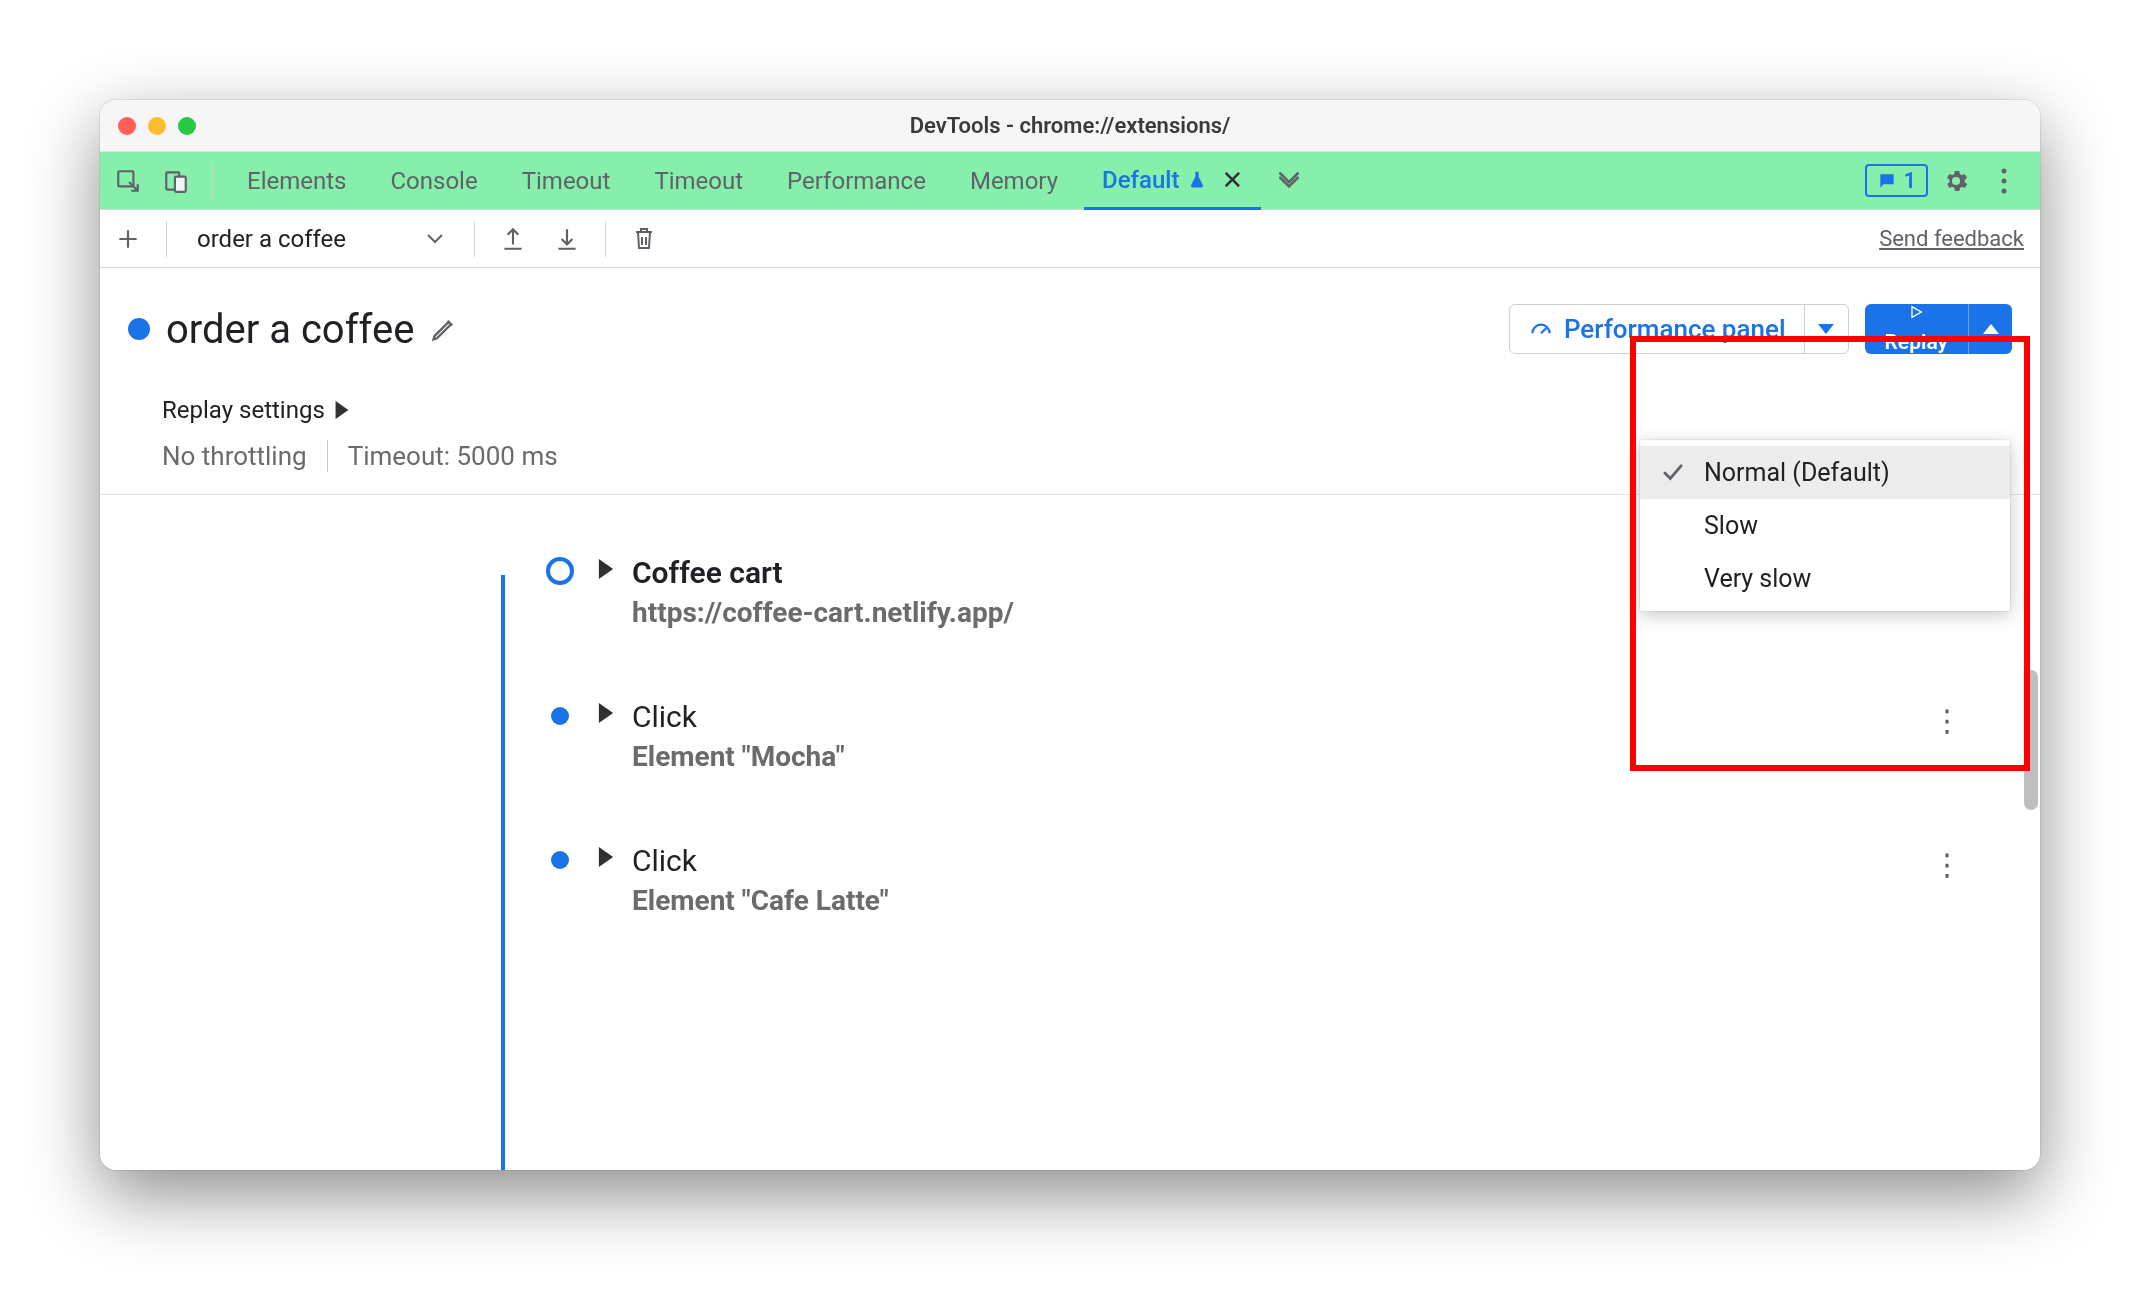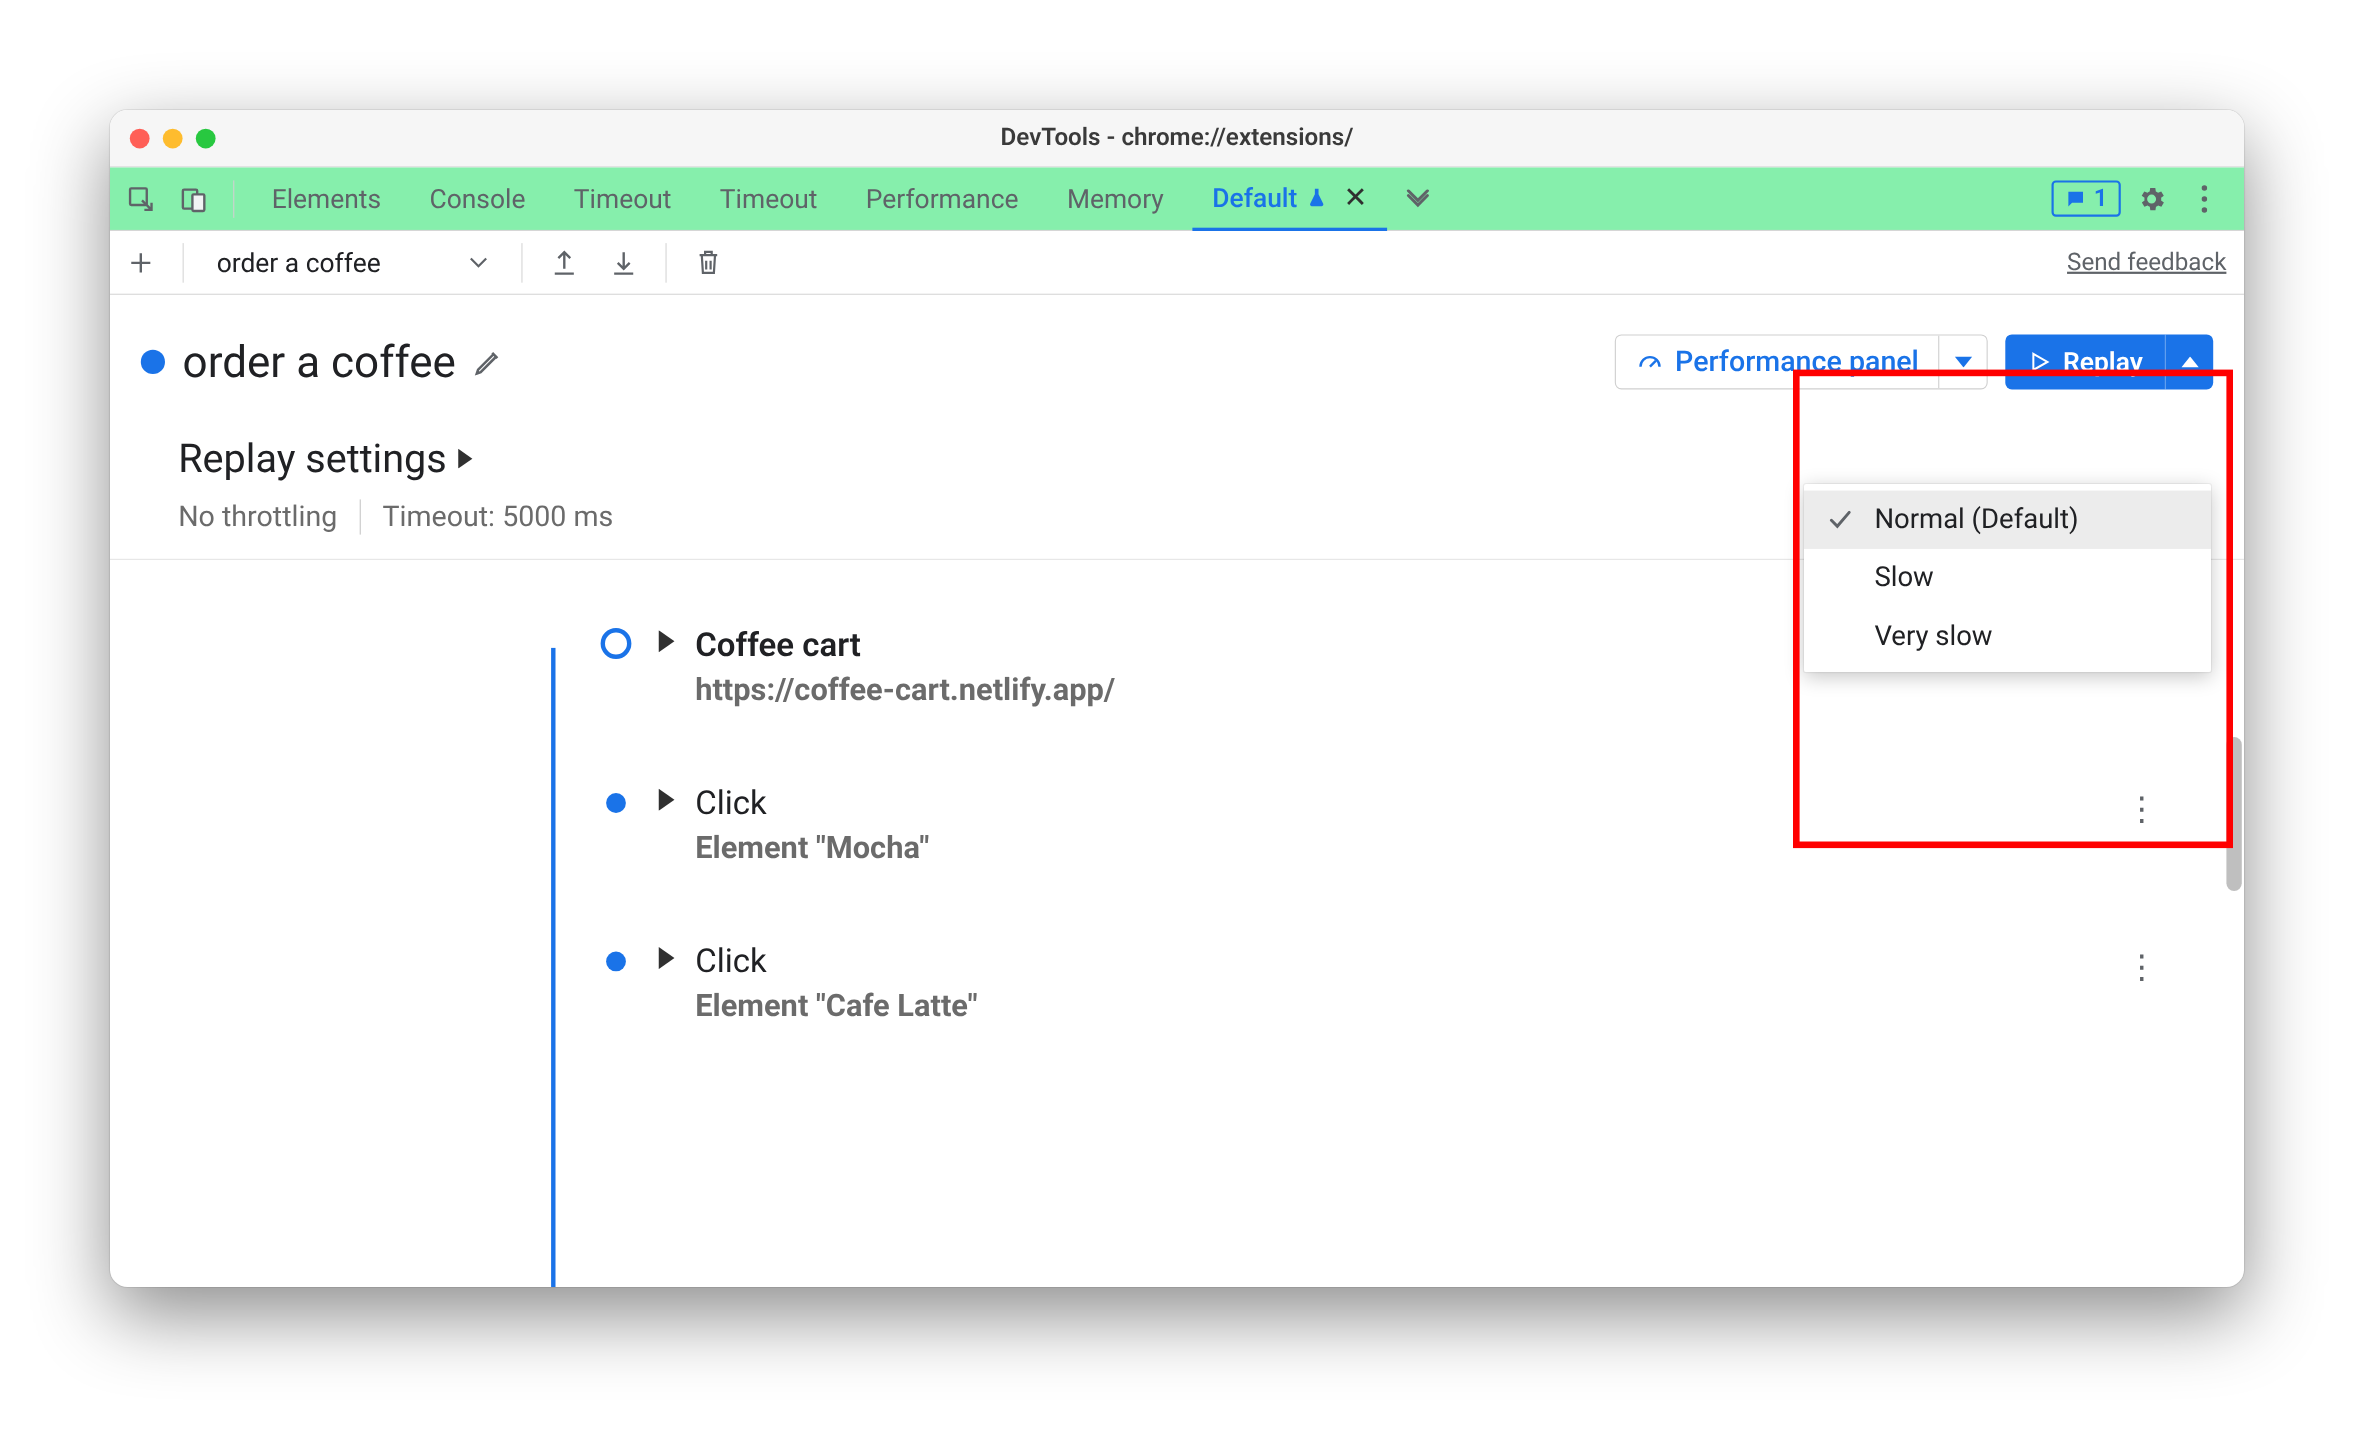--- a/index.html
+++ b/index.html
@@ -137,32 +137,32 @@
   .perf-btn .caret {
     display: flex; align-items: center; justify-content: center; width: 44px;
     border-left: 1px solid #cfcfcf; color: #1a73e8;
   }
   .replay-btn {
     display: flex; align-items: stretch; border-radius: 6px; overflow: hidden;
     background: #1a73e8; color: #fff; height: 50px;
   }
   .replay-btn .main {
     display: flex; align-items: center; gap: 10px; padding: 0 20px;
-    font-size: 24px; font-weight: 600;
+    font-size: 21px; font-weight: 600; flex-direction: column;
   }
   .replay-btn .caret {
     display: flex; align-items: center; justify-content: center; width: 44px;
     border-left: 1px solid rgba(255,255,255,0.35);
   }
   .settings-area {
     padding: 22px 62px;
     border-bottom: 1px solid #e5e5e5;
   }
   .settings-title {
-    font-size: 36px; color: #202124; display: flex; align-items: center; gap: 10px;
+    font-size: 24px; color: #202124; display: flex; align-items: center; gap: 10px;
   }
   .settings-sub {
     margin-top: 16px; font-size: 26px; color: #6b6b6b; display: flex; align-items: center; gap: 20px;
   }
   .settings-sub .vbar { width: 1px; height: 32px; background: #c8c8c8; }
   .steps {
     position: relative;
     padding: 60px 60px 0 320px;
     flex: 1;
     overflow: auto;

